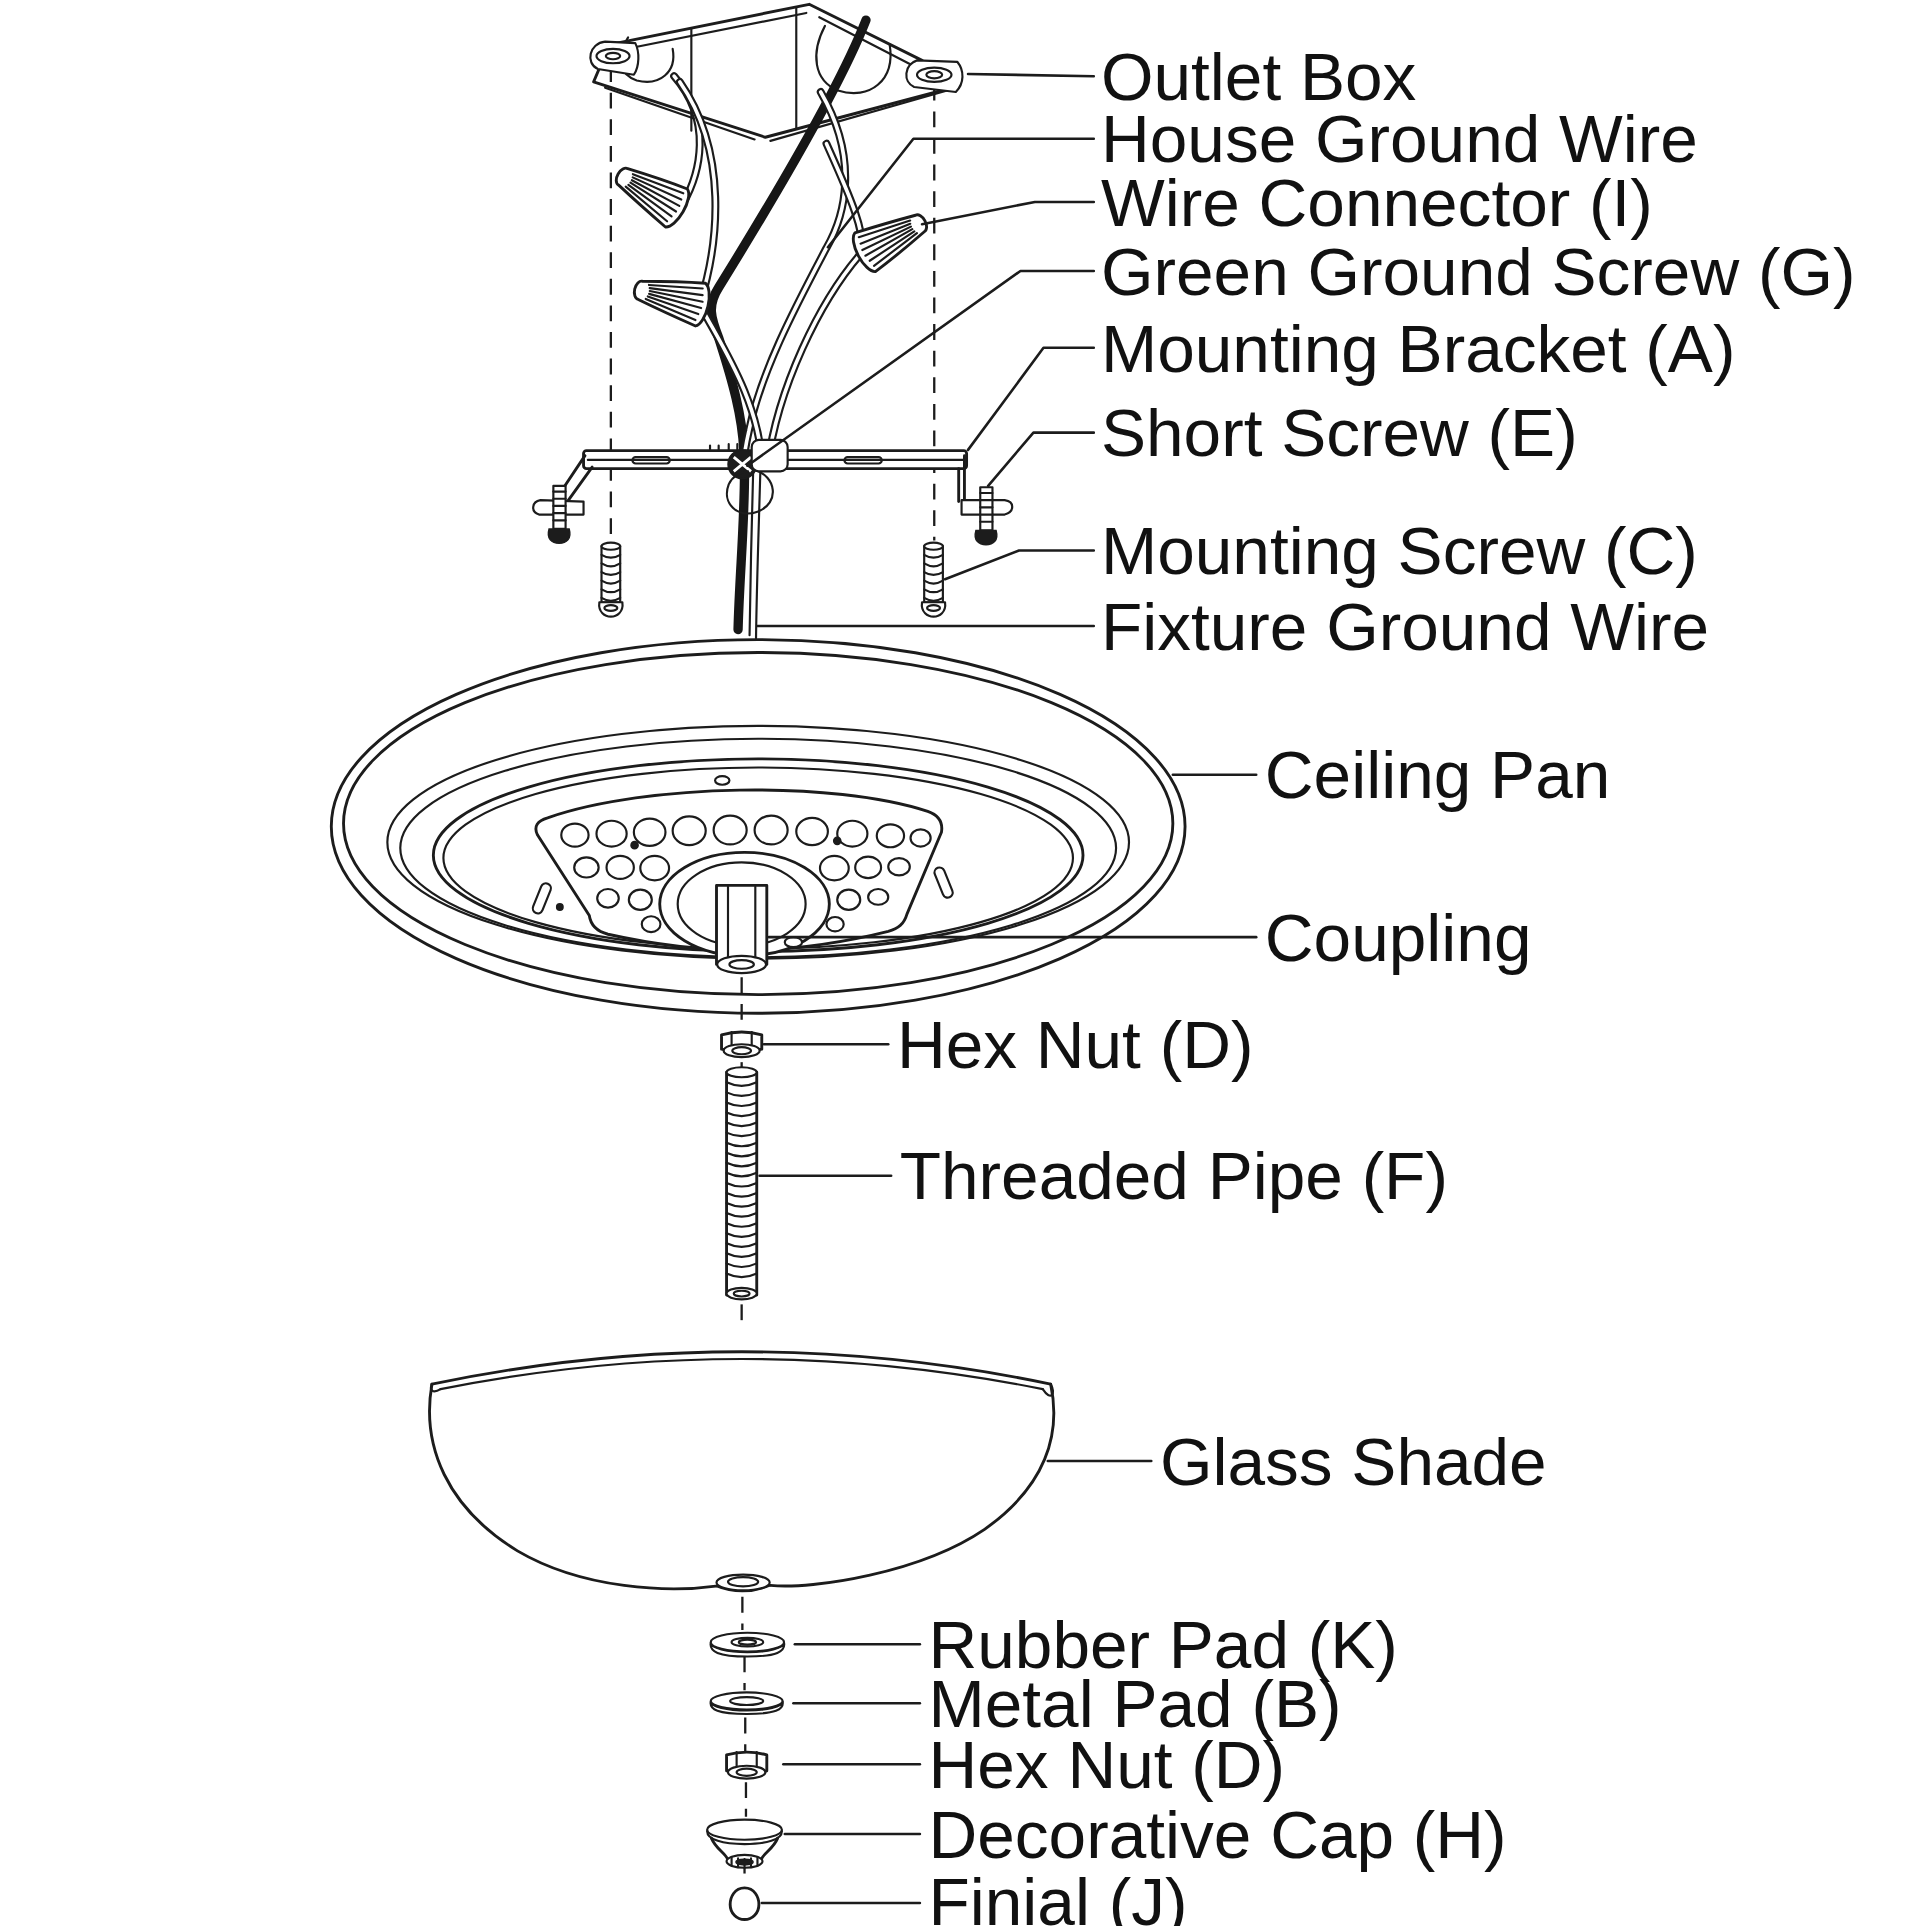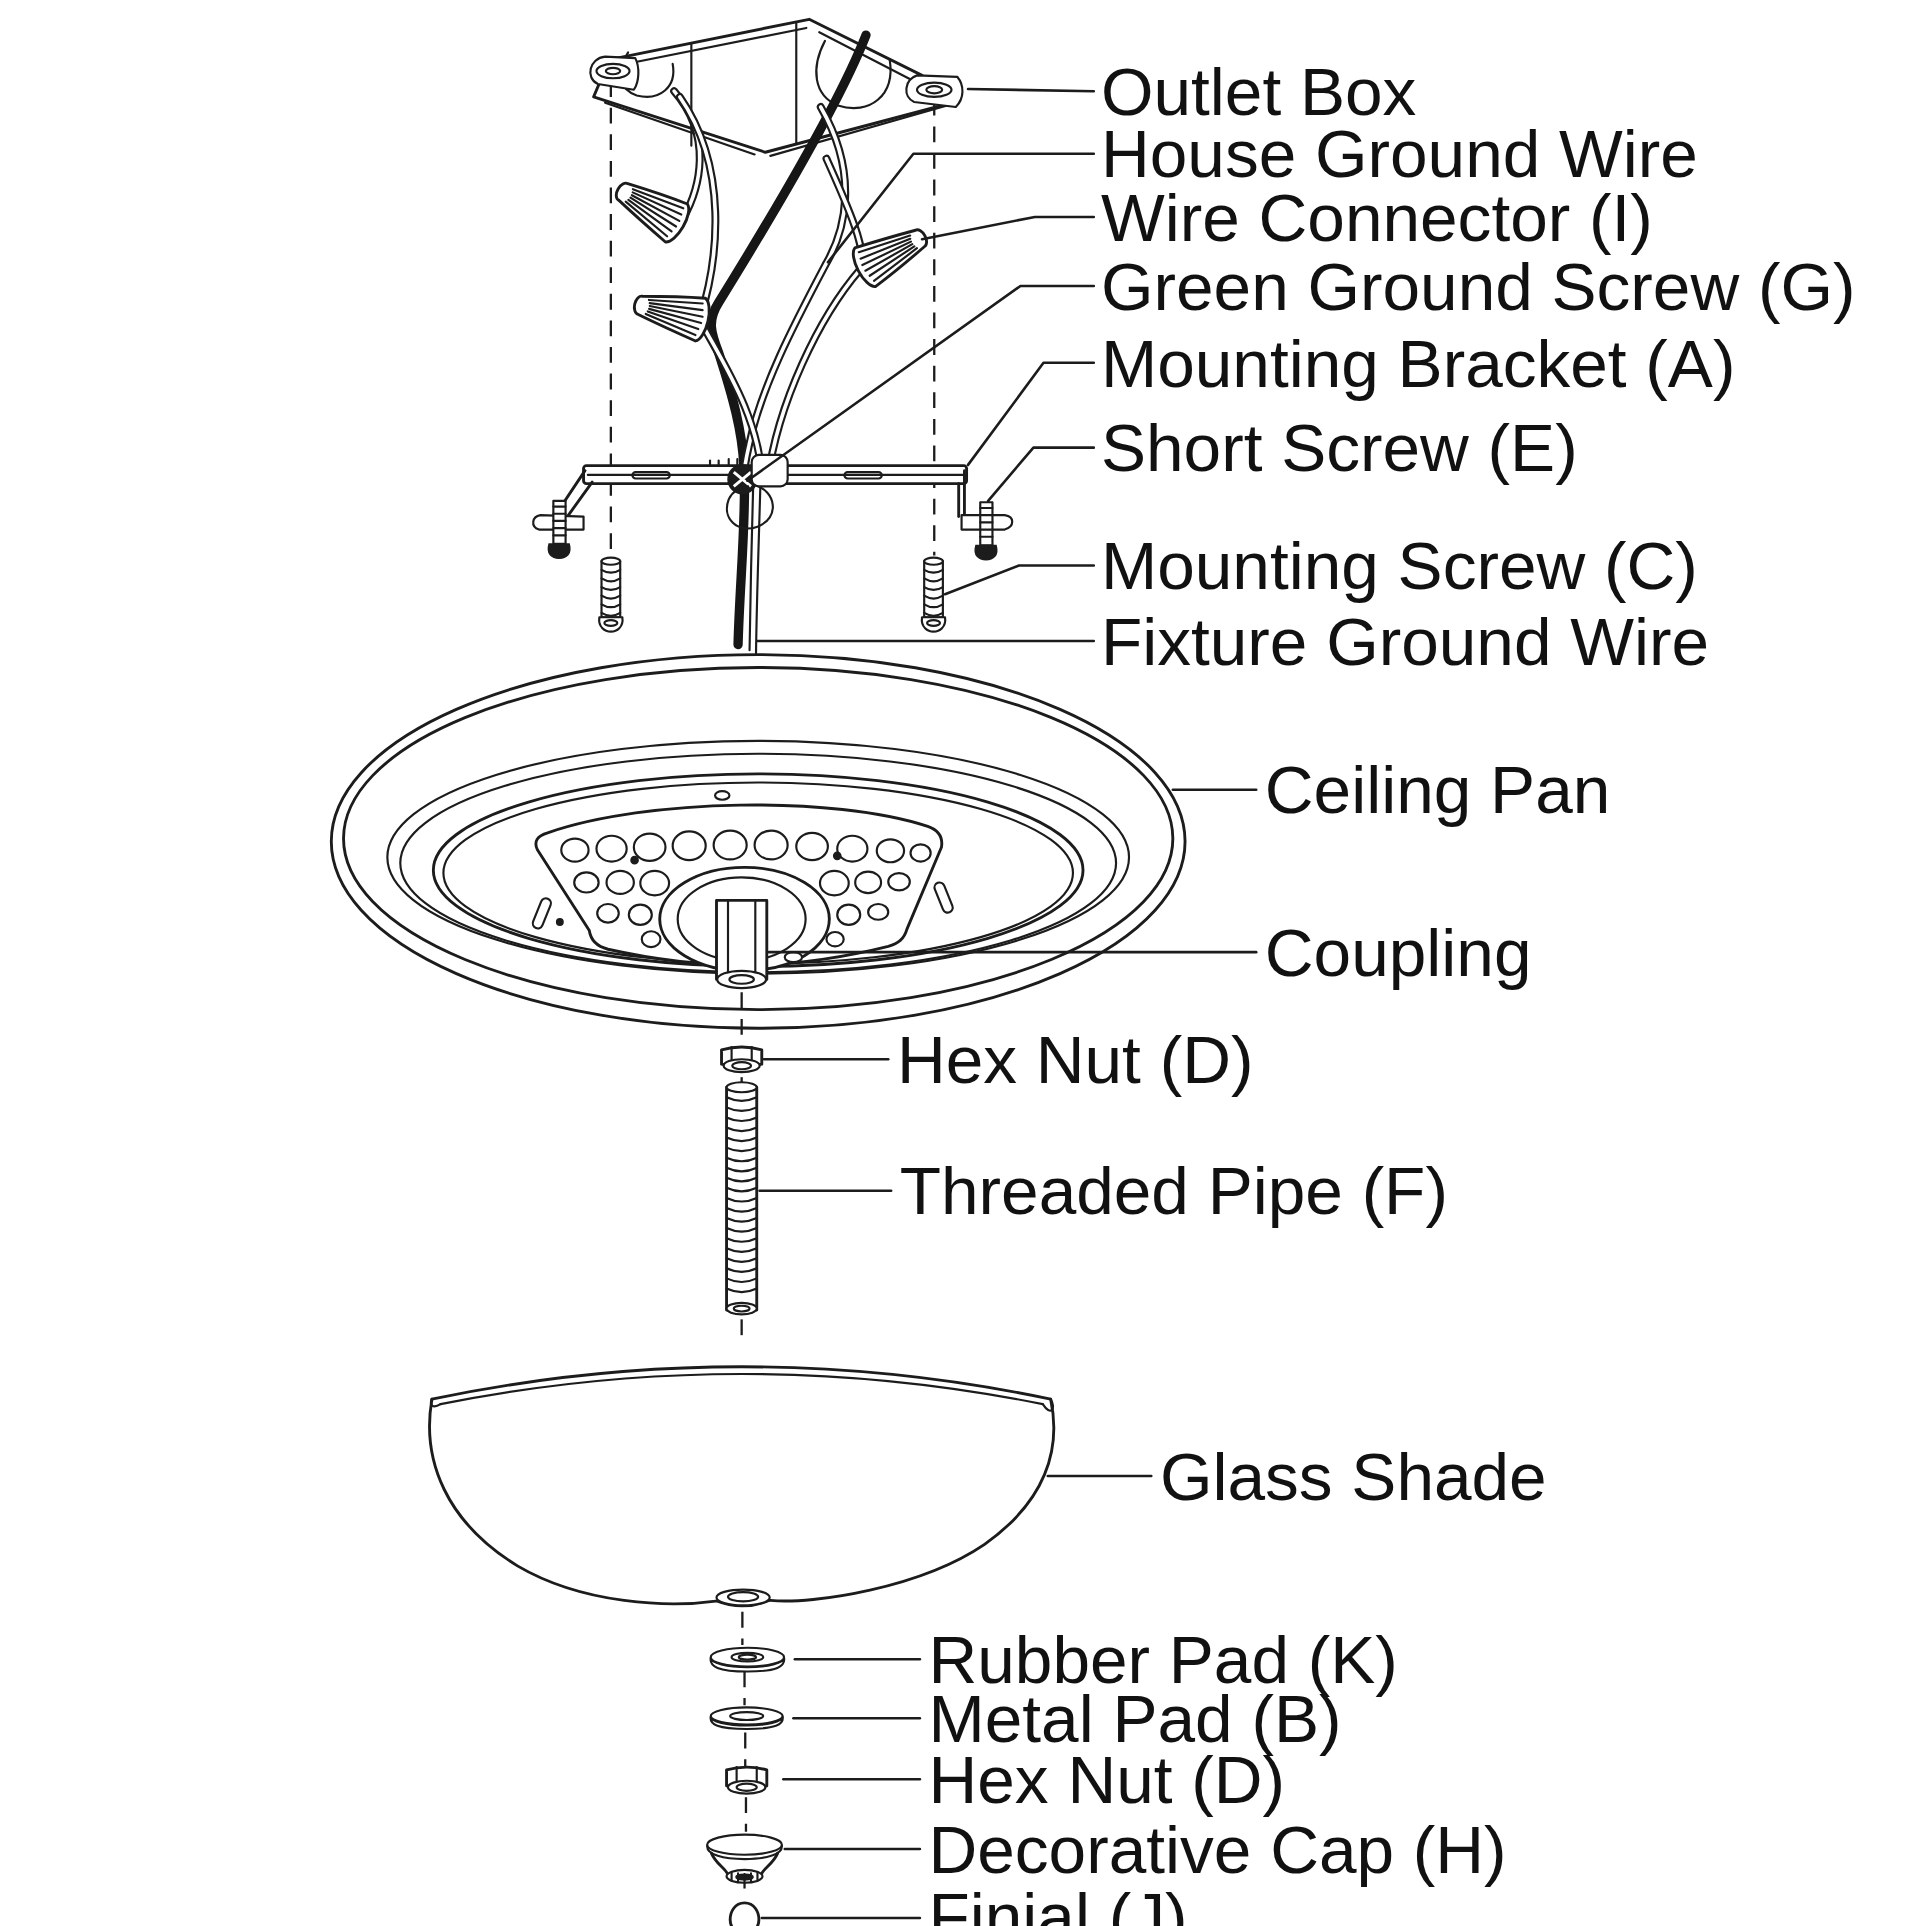--- a/index.html
+++ b/index.html
@@ -8,21 +8,20 @@
     background: #ffffff;
     width: 1926px;
     height: 1926px;
     overflow: hidden;
   }
   #stage {
     position: relative;
     width: 1926px;
     height: 1378px;
     background: #ffffff;
-    margin-top: 15px;
   }
   svg { display: block; }
   .ln   { fill: none; stroke: #1c1c1c; stroke-width: 4;   stroke-linecap: round; stroke-linejoin: round; }
   .ln2  { fill: none; stroke: #1c1c1c; stroke-width: 3;   stroke-linecap: round; stroke-linejoin: round; }
   .fillw{ fill: #ffffff; stroke: #1c1c1c; stroke-width: 4; stroke-linejoin: round; }
   .fillw2{ fill:#ffffff; stroke: #1c1c1c; stroke-width: 3; stroke-linejoin: round; }
   .dark { fill: #1c1c1c; stroke: #1c1c1c; stroke-width: 2; }
   .dash { fill: none; stroke: #1c1c1c; stroke-width: 3.2; stroke-dasharray: 22 15; }
   .leader { fill: none; stroke: #1c1c1c; stroke-width: 3.6; stroke-linecap: round; stroke-linejoin: round; }
   .wire-core { fill: none; stroke: #1c1c1c; stroke-width: 11; stroke-linecap: round; }

